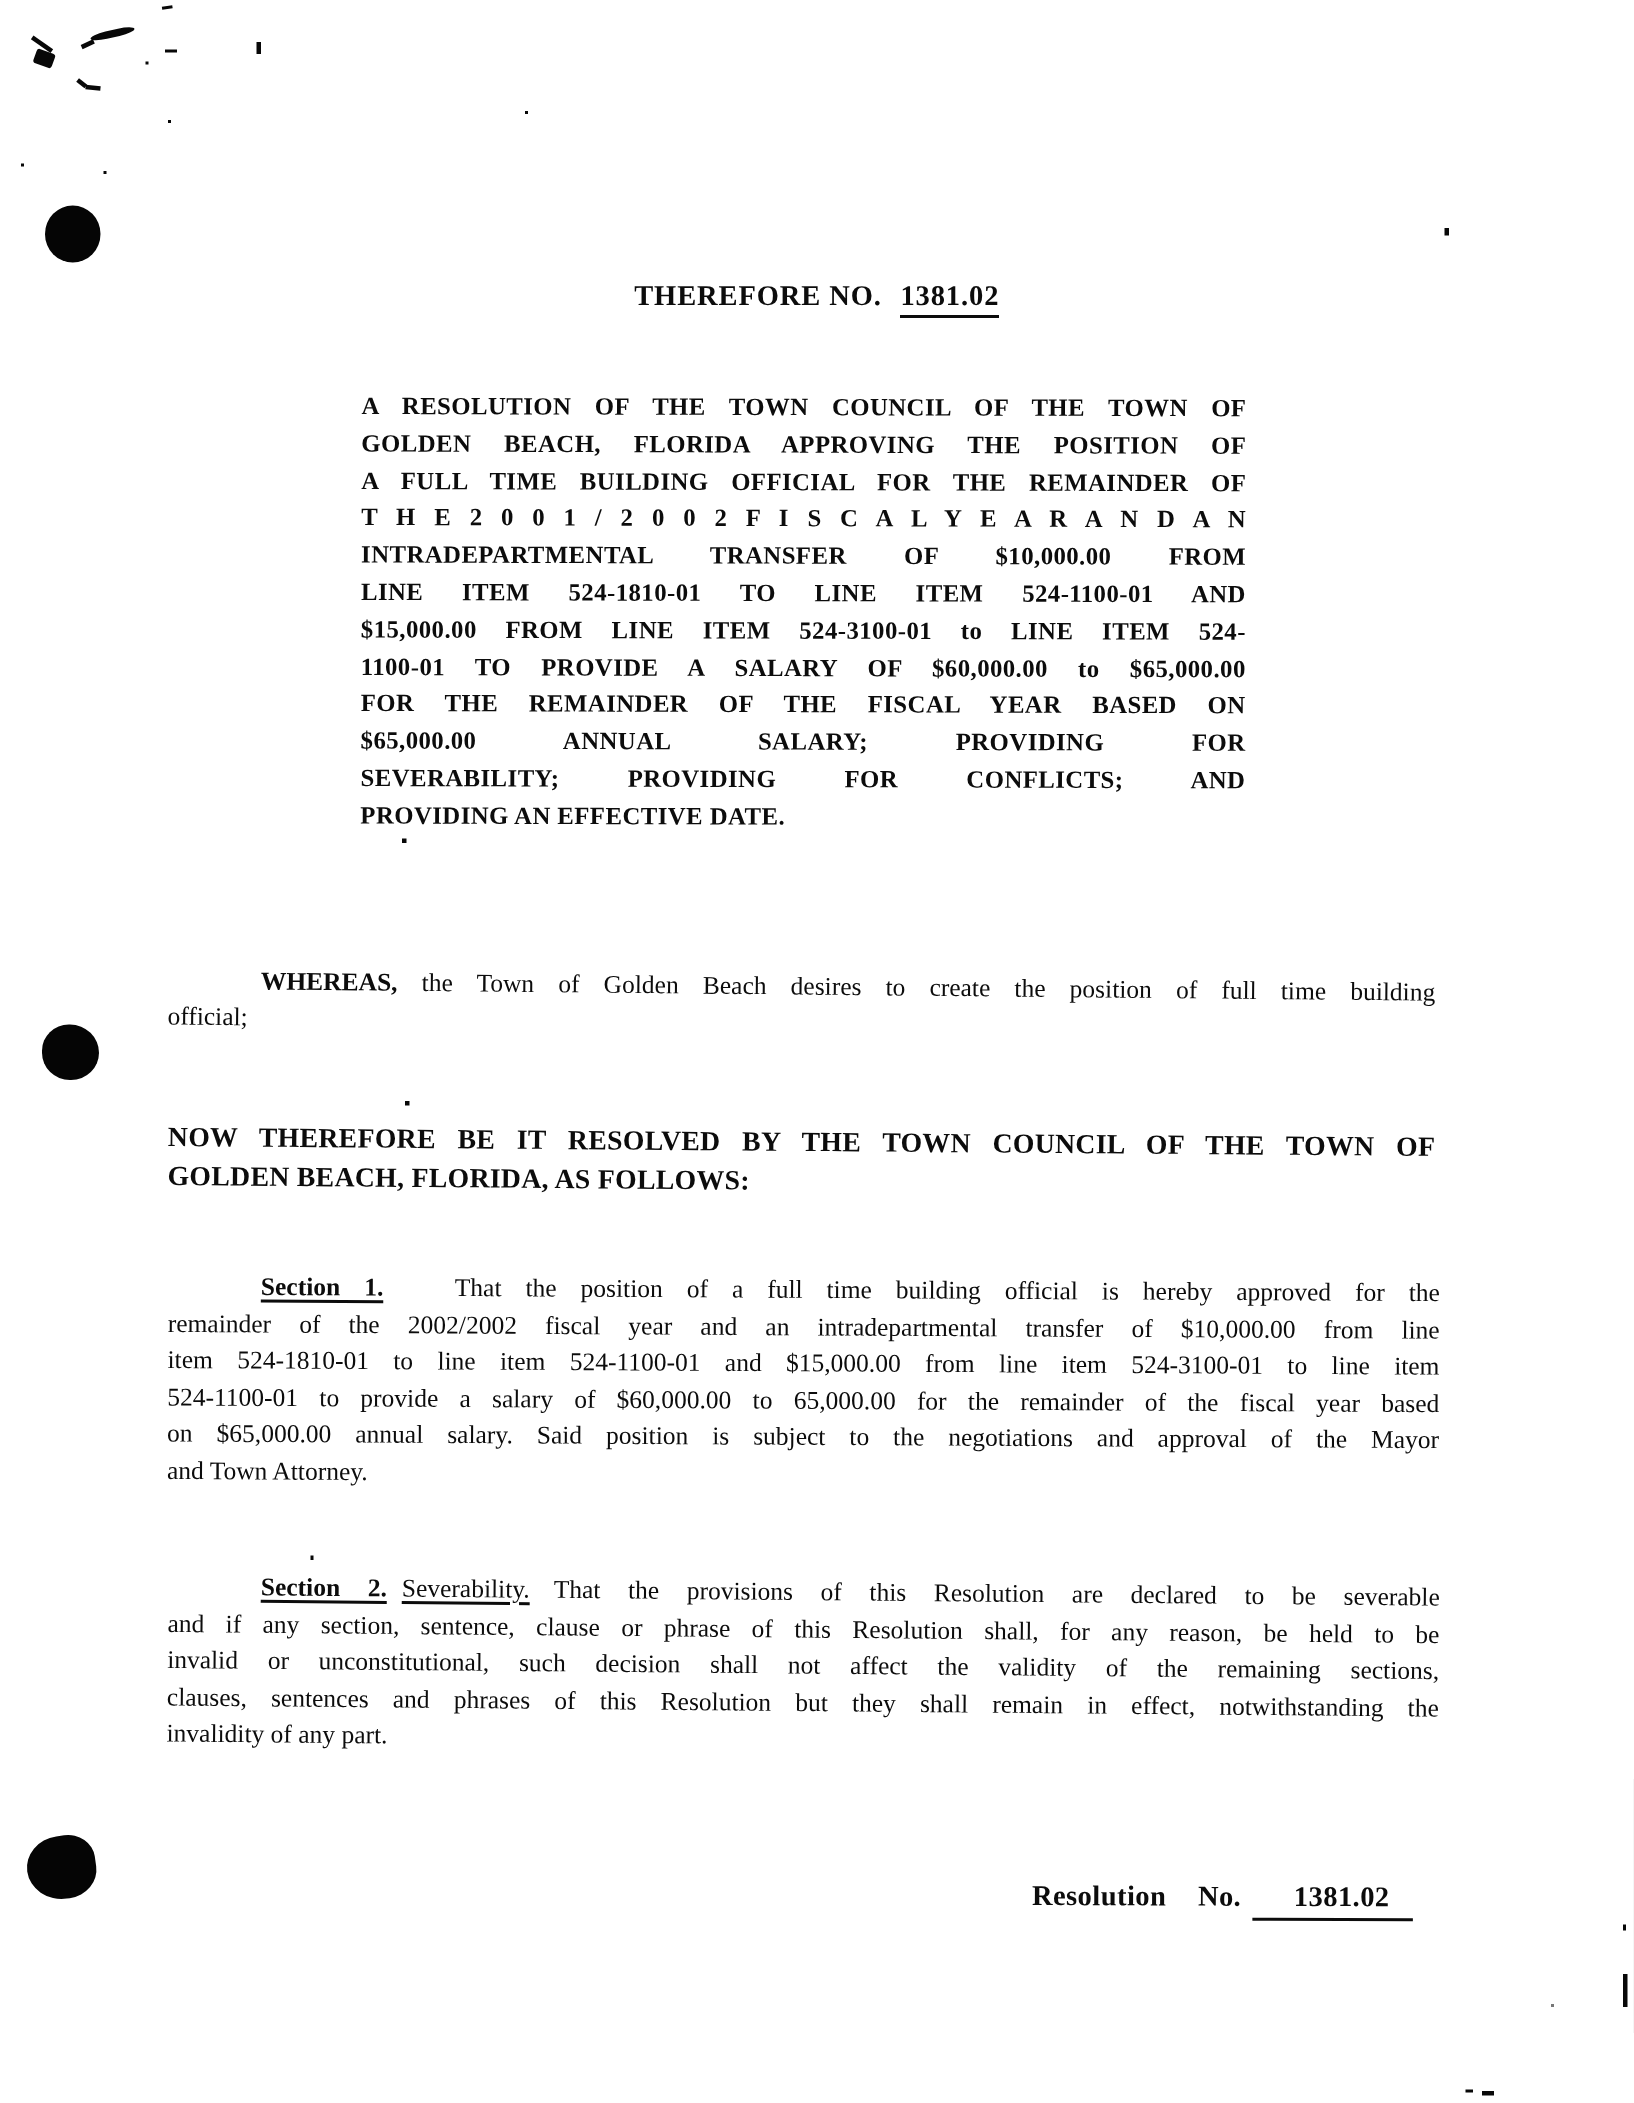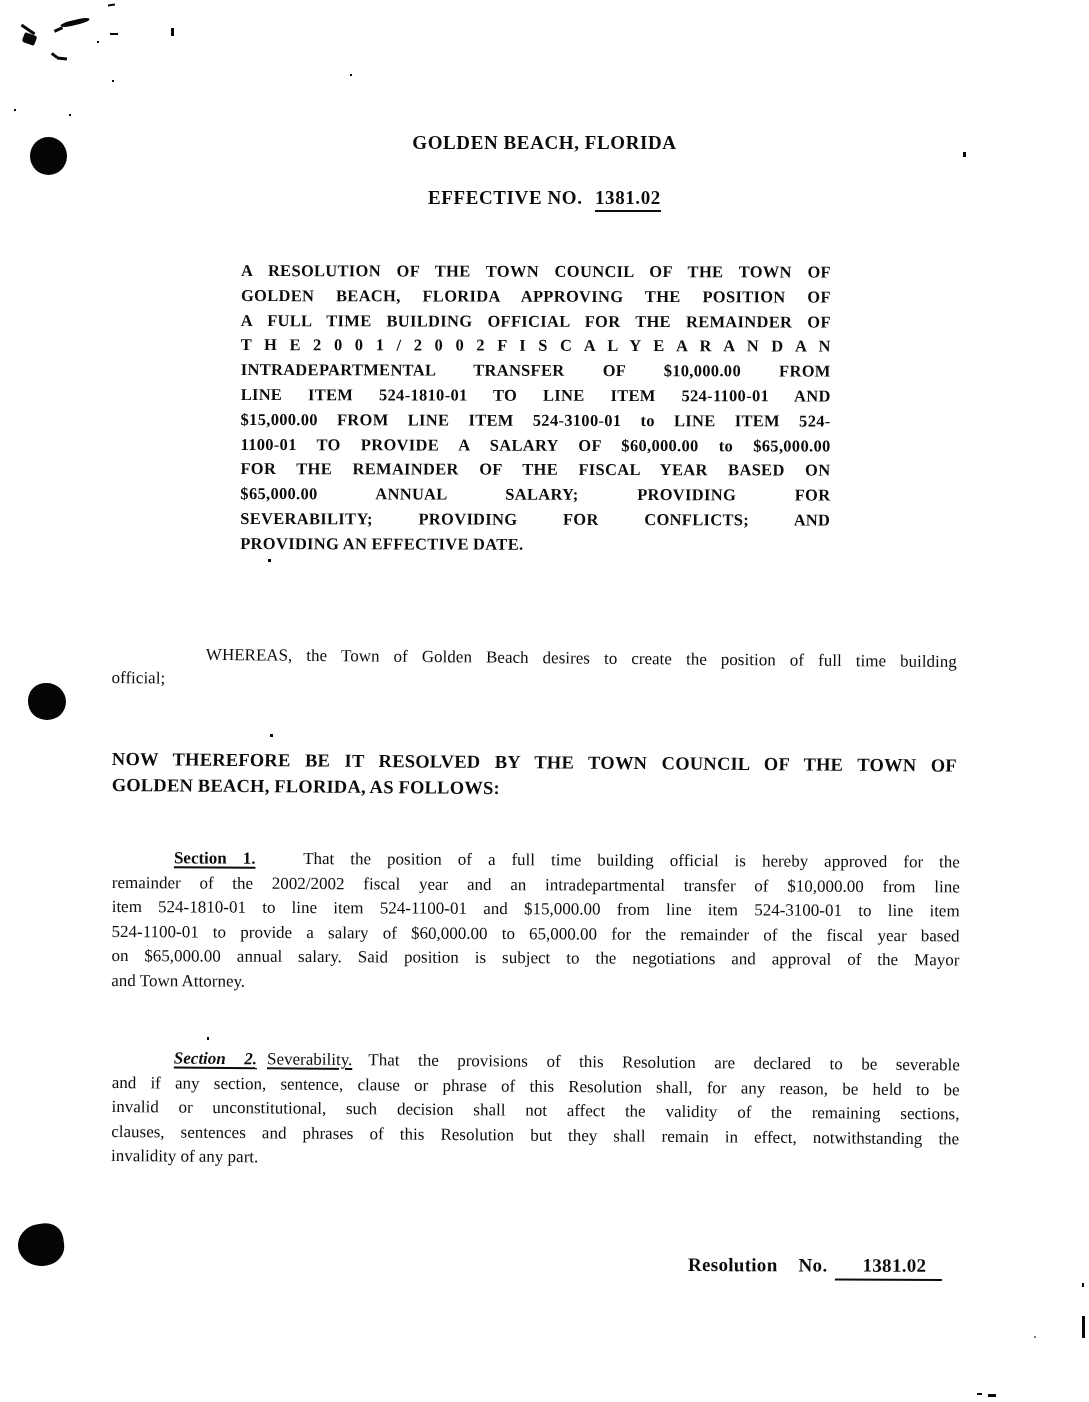--- a/index.html
+++ b/index.html
@@ -29,38 +29,38 @@
     position:absolute;left:241px;top:259px;width:590px;
     font-weight:bold;font-size:16.5px;line-height:24.8px;letter-spacing:.3px;
     transform:rotate(.15deg);transform-origin:left top;
   }
   .whereas{
     position:absolute;left:112px;top:642px;width:845px;
     font-size:17px;line-height:24px;
     transform:rotate(.55deg);transform-origin:left top;
   }
   .indent{text-indent:62px;}
-  .b{font-weight:normal;margin-left:32px;}
+  .b{font-weight:bold;}
   .resolved{
     position:absolute;left:112px;top:746px;width:845px;
     font-size:18.5px;font-weight:bold;line-height:26px;letter-spacing:.2px;
     transform:rotate(.45deg);transform-origin:left top;
   }
   .sec{
     position:absolute;left:112px;width:848px;
     font-size:17px;line-height:24.6px;
     transform-origin:left top;
   }
   .sec1{top:846px;transform:rotate(.3deg);}
   .sec2{top:1046px;transform:rotate(.5deg);}
   .sec-head{
     font-weight:bold;text-decoration:underline;
     text-underline-offset:3px;text-decoration-thickness:2px;margin-right:32px;
   }
-  .sec-head.tight{margin-right:10px;font-style:italic;}
+  .sec-head.tight{margin-right:10px;}
   .sub-head{
     font-weight:normal;text-decoration:underline;
     text-underline-offset:3px;text-decoration-thickness:2px;margin-right:16px;
   }
   .footer{
     position:absolute;left:688px;top:1254px;
     font-size:19px;font-weight:bold;letter-spacing:.3px;
     transform:rotate(.2deg);transform-origin:left top;
   }
   .no-label{margin-left:16px;text-align:center;}
@@ -123,23 +123,22 @@
   <div class="mk s6"></div>
   <div class="mk s7"></div>
   <div class="mk s8"></div>
   <div class="mk s9"></div>
   <div class="mk bm1"></div>
   <div class="mk bm2"></div>
   <div class="mk redge"></div>
   <div class="mk rdot"></div>
   <div class="mk gdot"></div>
 
-  <div class="doc-head">GOLDEN BEACH, FLORIDA</div>
   <div class="doc-sub">
-    <span>EFFECTIVE NO.</span>
+    <span>THEREFORE NO.</span>
     <span class="num-underline">1381.02</span>
   </div>
 
   <section class="caps">
     <div class="jline">A RESOLUTION OF THE TOWN COUNCIL OF THE TOWN OF</div>
     <div class="jline">GOLDEN BEACH, FLORIDA APPROVING THE POSITION OF</div>
     <div class="jline">A FULL TIME BUILDING OFFICIAL FOR THE REMAINDER OF</div>
     <div class="jline">T H E 2 0 0 1 / 2 0 0 2 F I S C A L Y E A R A N D A N</div>
     <div class="jline">INTRADEPARTMENTAL TRANSFER OF $10,000.00 FROM</div>
     <div class="jline">LINE ITEM 524-1810-01 TO LINE ITEM 524-1100-01 AND</div>

